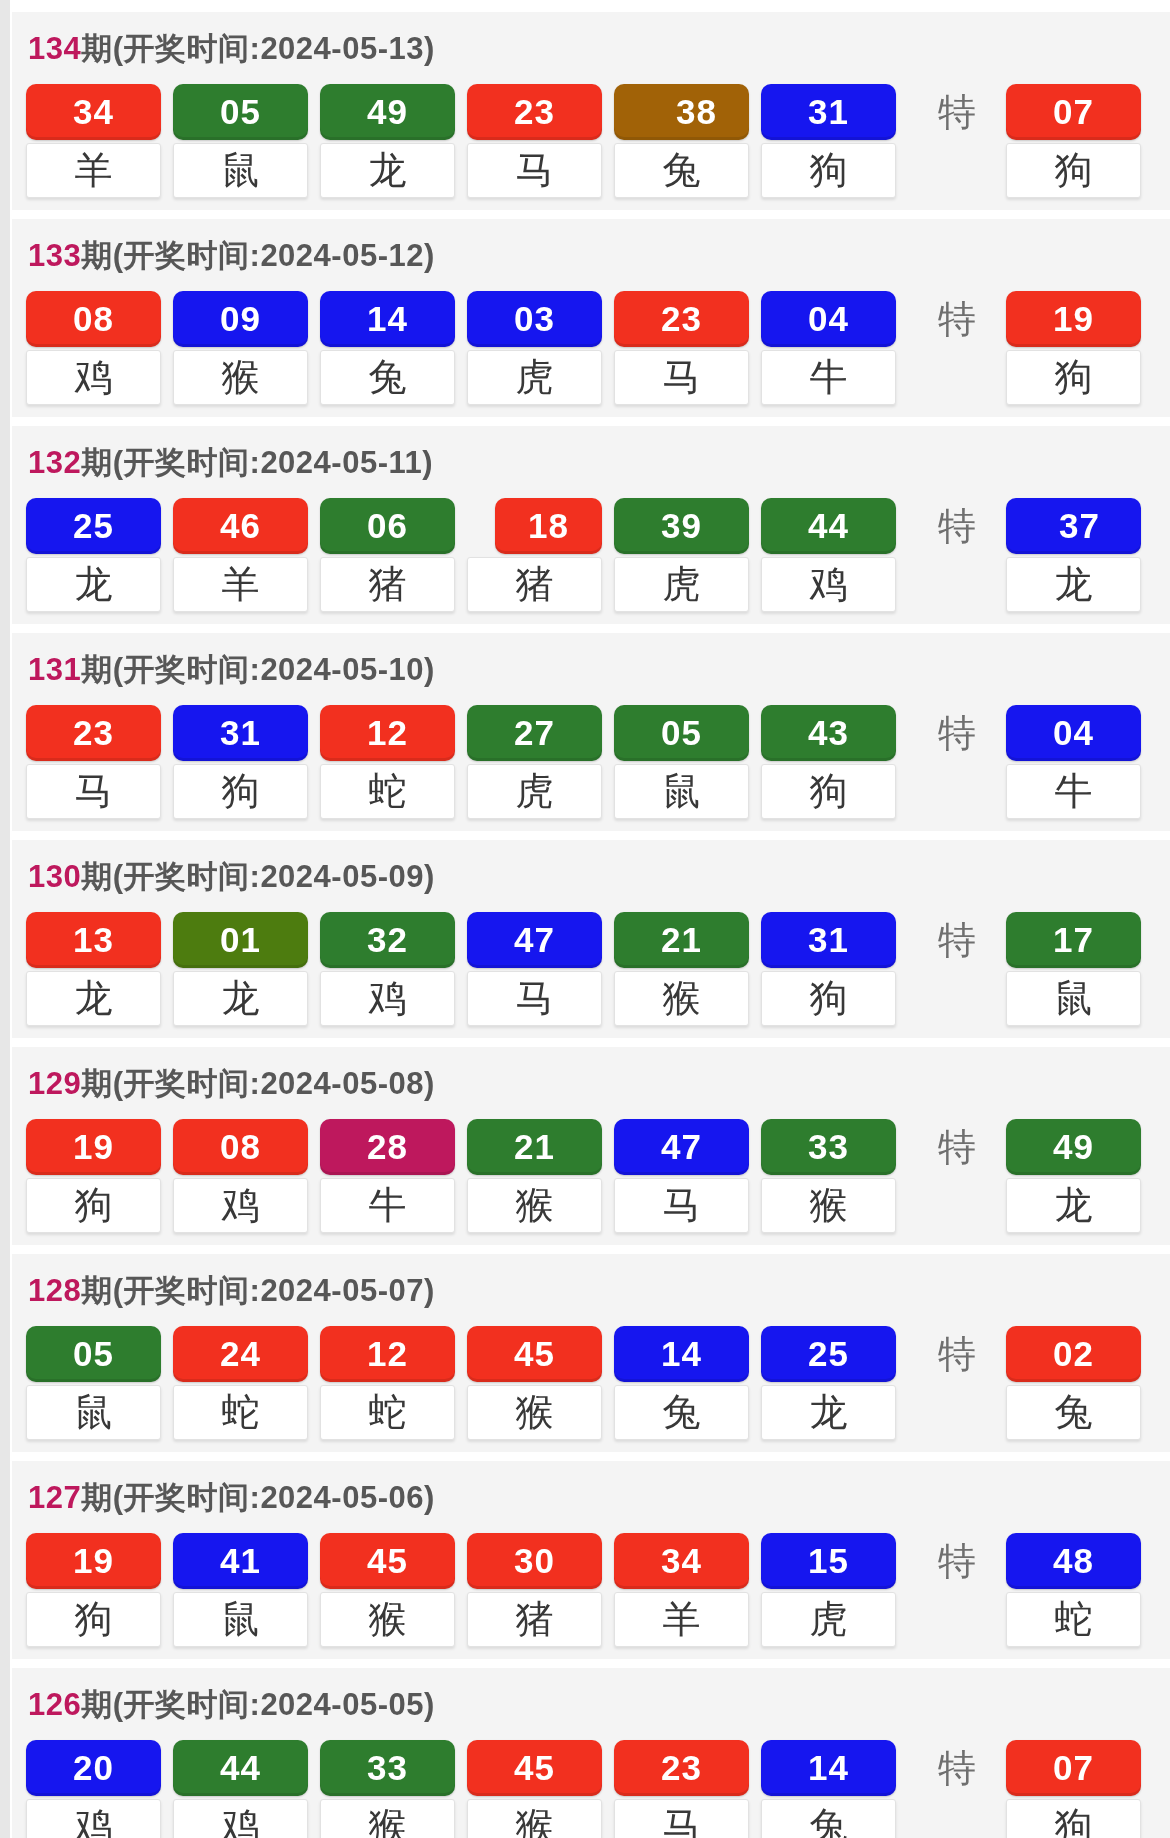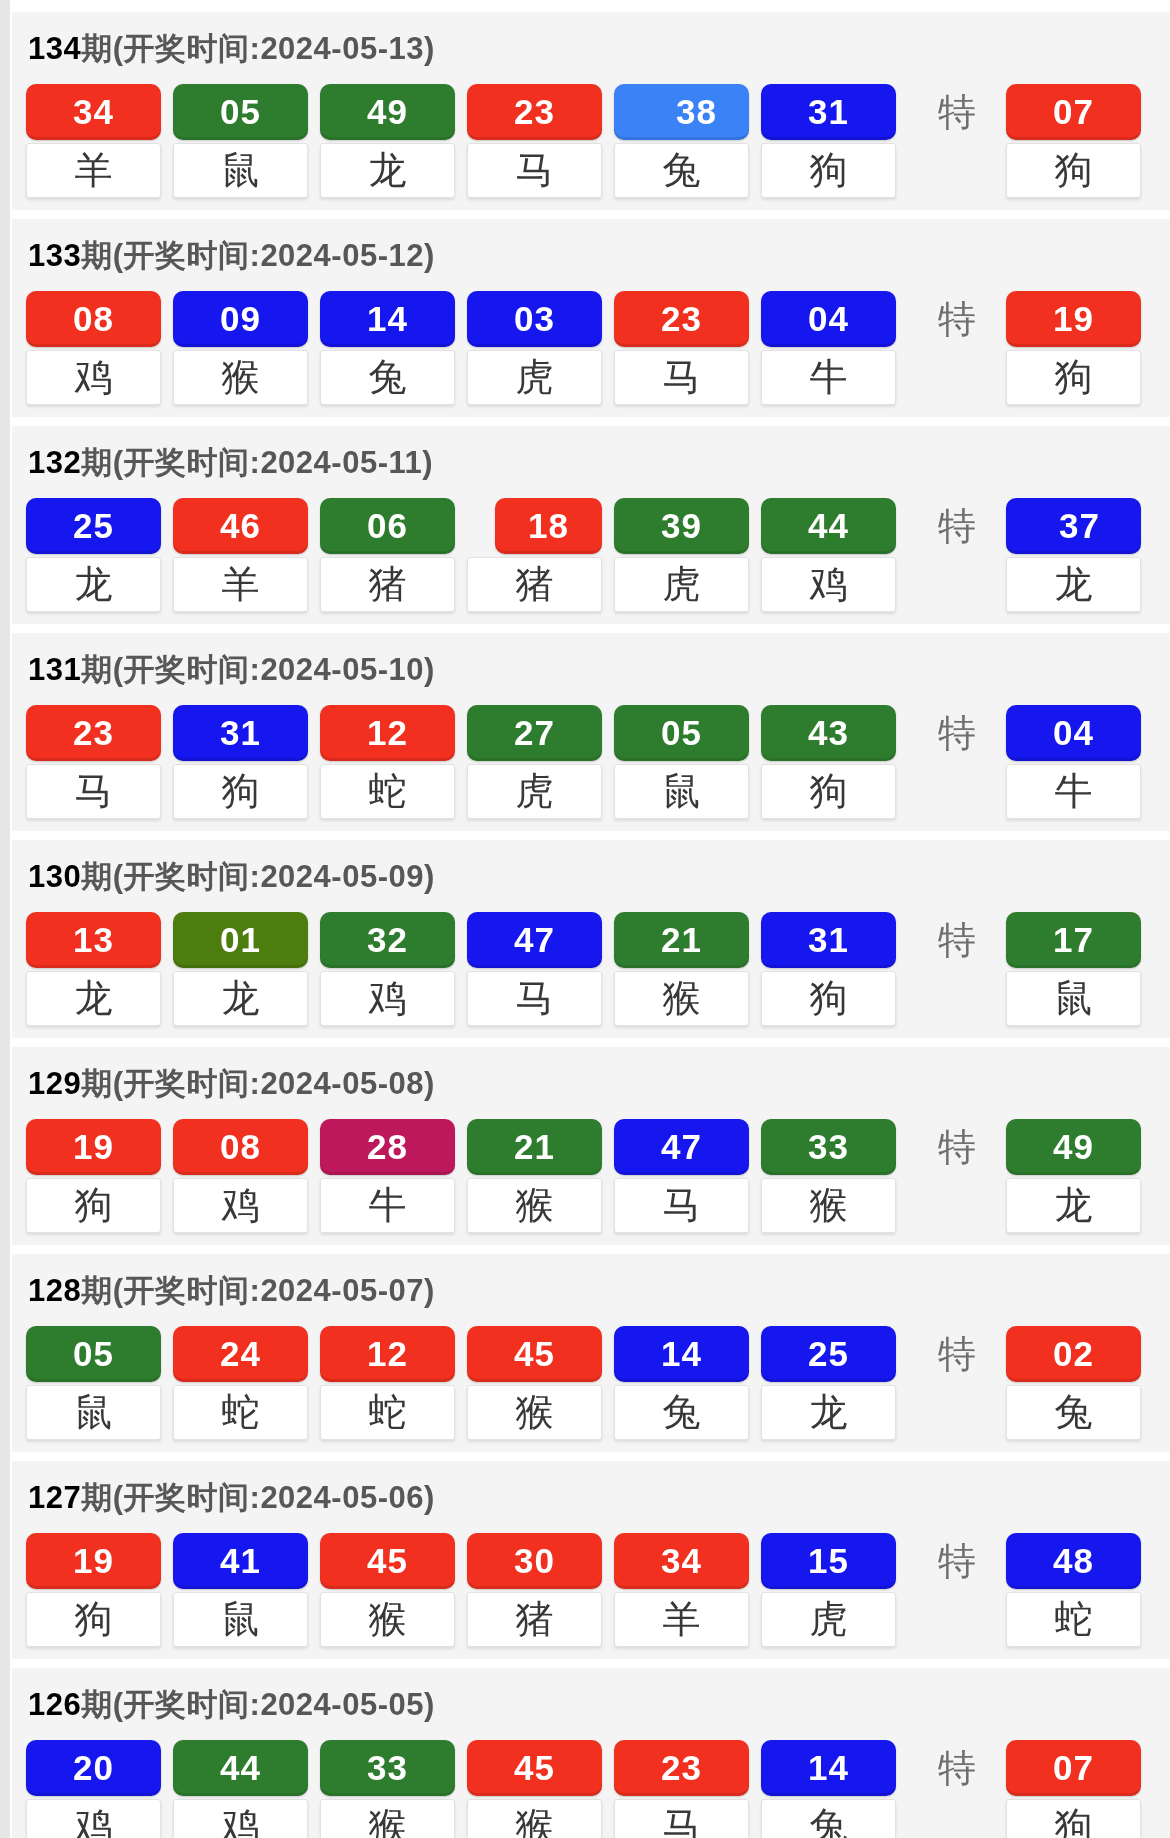--- a/index.html
+++ b/index.html
@@ -19,21 +19,21 @@
     background: #f4f4f4;
     padding: 12px 0 10px 0;
     margin-bottom: 9px;
   }
   .header {
     font-size: 31px;
     color: #4f4f4f;
     padding: 4px 0 14px 16px;
     letter-spacing: 0.5px;
   }
-  .header .issue { font-weight: 700; color: #000000; }
+  .header .issue { font-weight: 700; color: #be185d; }
   .header .rest { font-weight: 700; color: #575757; }
   .row {
     display: flex;
     align-items: flex-start;
     padding: 0 28px 2px 14px;
   }
   .tile {
     width: 135px;
     margin-right: 12px;
     flex: none;
@@ -92,21 +92,21 @@
     <div class="ball" style="background: rgb(46, 125, 46);">49</div>
     <div class="zodiac">龙</div>
   </div>
 
   <div class="tile">
     <div class="ball" style="background: rgb(242, 48, 31);">23</div>
     <div class="zodiac">马</div>
   </div>
 
   <div class="tile">
-    <div class="ball" style="background: #3b82f6; padding-left: 30px;">38</div>
+    <div class="ball" style="background: #a16207; padding-left: 30px;">38</div>
     <div class="zodiac">兔</div>
   </div>
 
   <div class="tile">
     <div class="ball" style="background: rgb(22, 22, 239);">31</div>
     <div class="zodiac">狗</div>
   </div>
 <div class="te">特</div>
   <div class="tile special">
     <div class="ball" style="background: rgb(242, 48, 31);">07</div>

